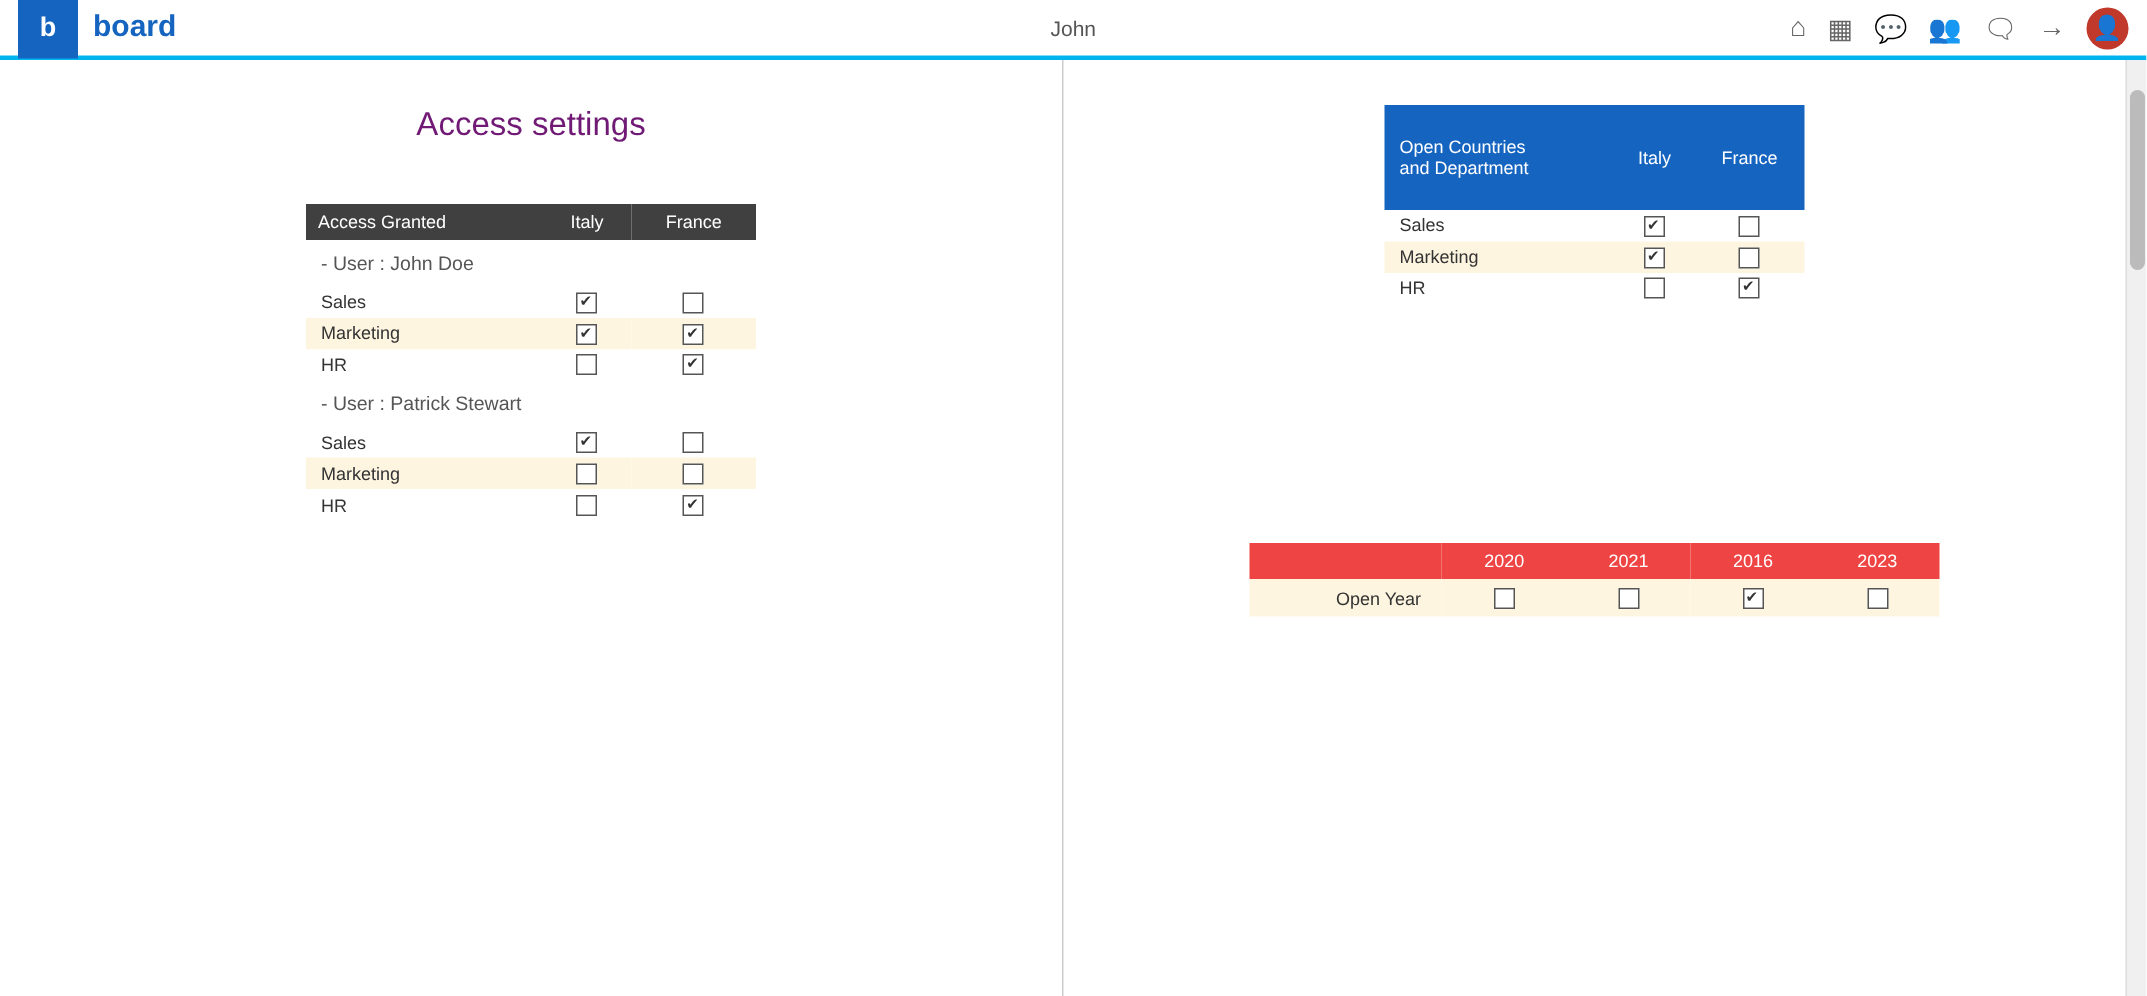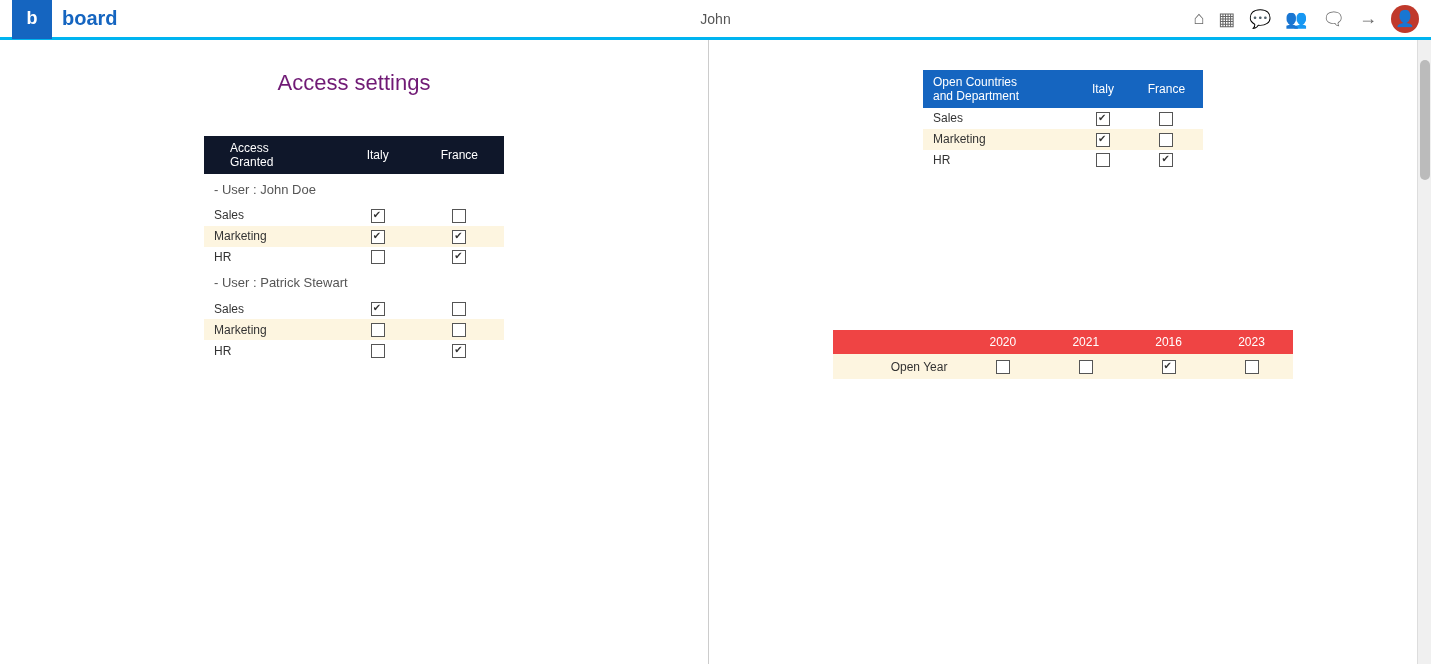--- a/index.html
+++ b/index.html
@@ -106,23 +106,23 @@
     }
 
     
     .settings-table {
       border-collapse: collapse;
       width: 100%;
       max-width: 300px;
       margin: 0 auto 40px auto;
     }
     .settings-table th {
-      background: #0f172a;
-      color: #fff;
-      padding: 5px 26px;
+      background: #404040;
+      color: #fff;
+      padding: 5px 8px;
       text-align: center;
       font-size: 12px;
       font-weight: normal;
     }
     .settings-table th.left-header {
       text-align: left;
     }
     .settings-table td {
       padding: 3px 10px;
       font-size: 12px;
@@ -192,21 +192,21 @@
     
     .open-countries-table {
       border-collapse: collapse;
       width: 100%;
       max-width: 280px;
       margin: 0 auto 40px auto;
     }
     .open-countries-table th {
       background: #1565c0;
       color: #fff;
-      padding: 5px 10px;
+      padding: 21px 10px;
       text-align: center;
       font-size: 12px;
       font-weight: normal;
     }
     .open-countries-table th.left-header {
       text-align: left;
     }
     .open-countries-table td {
       padding: 3px 10px;
       font-size: 12px;

